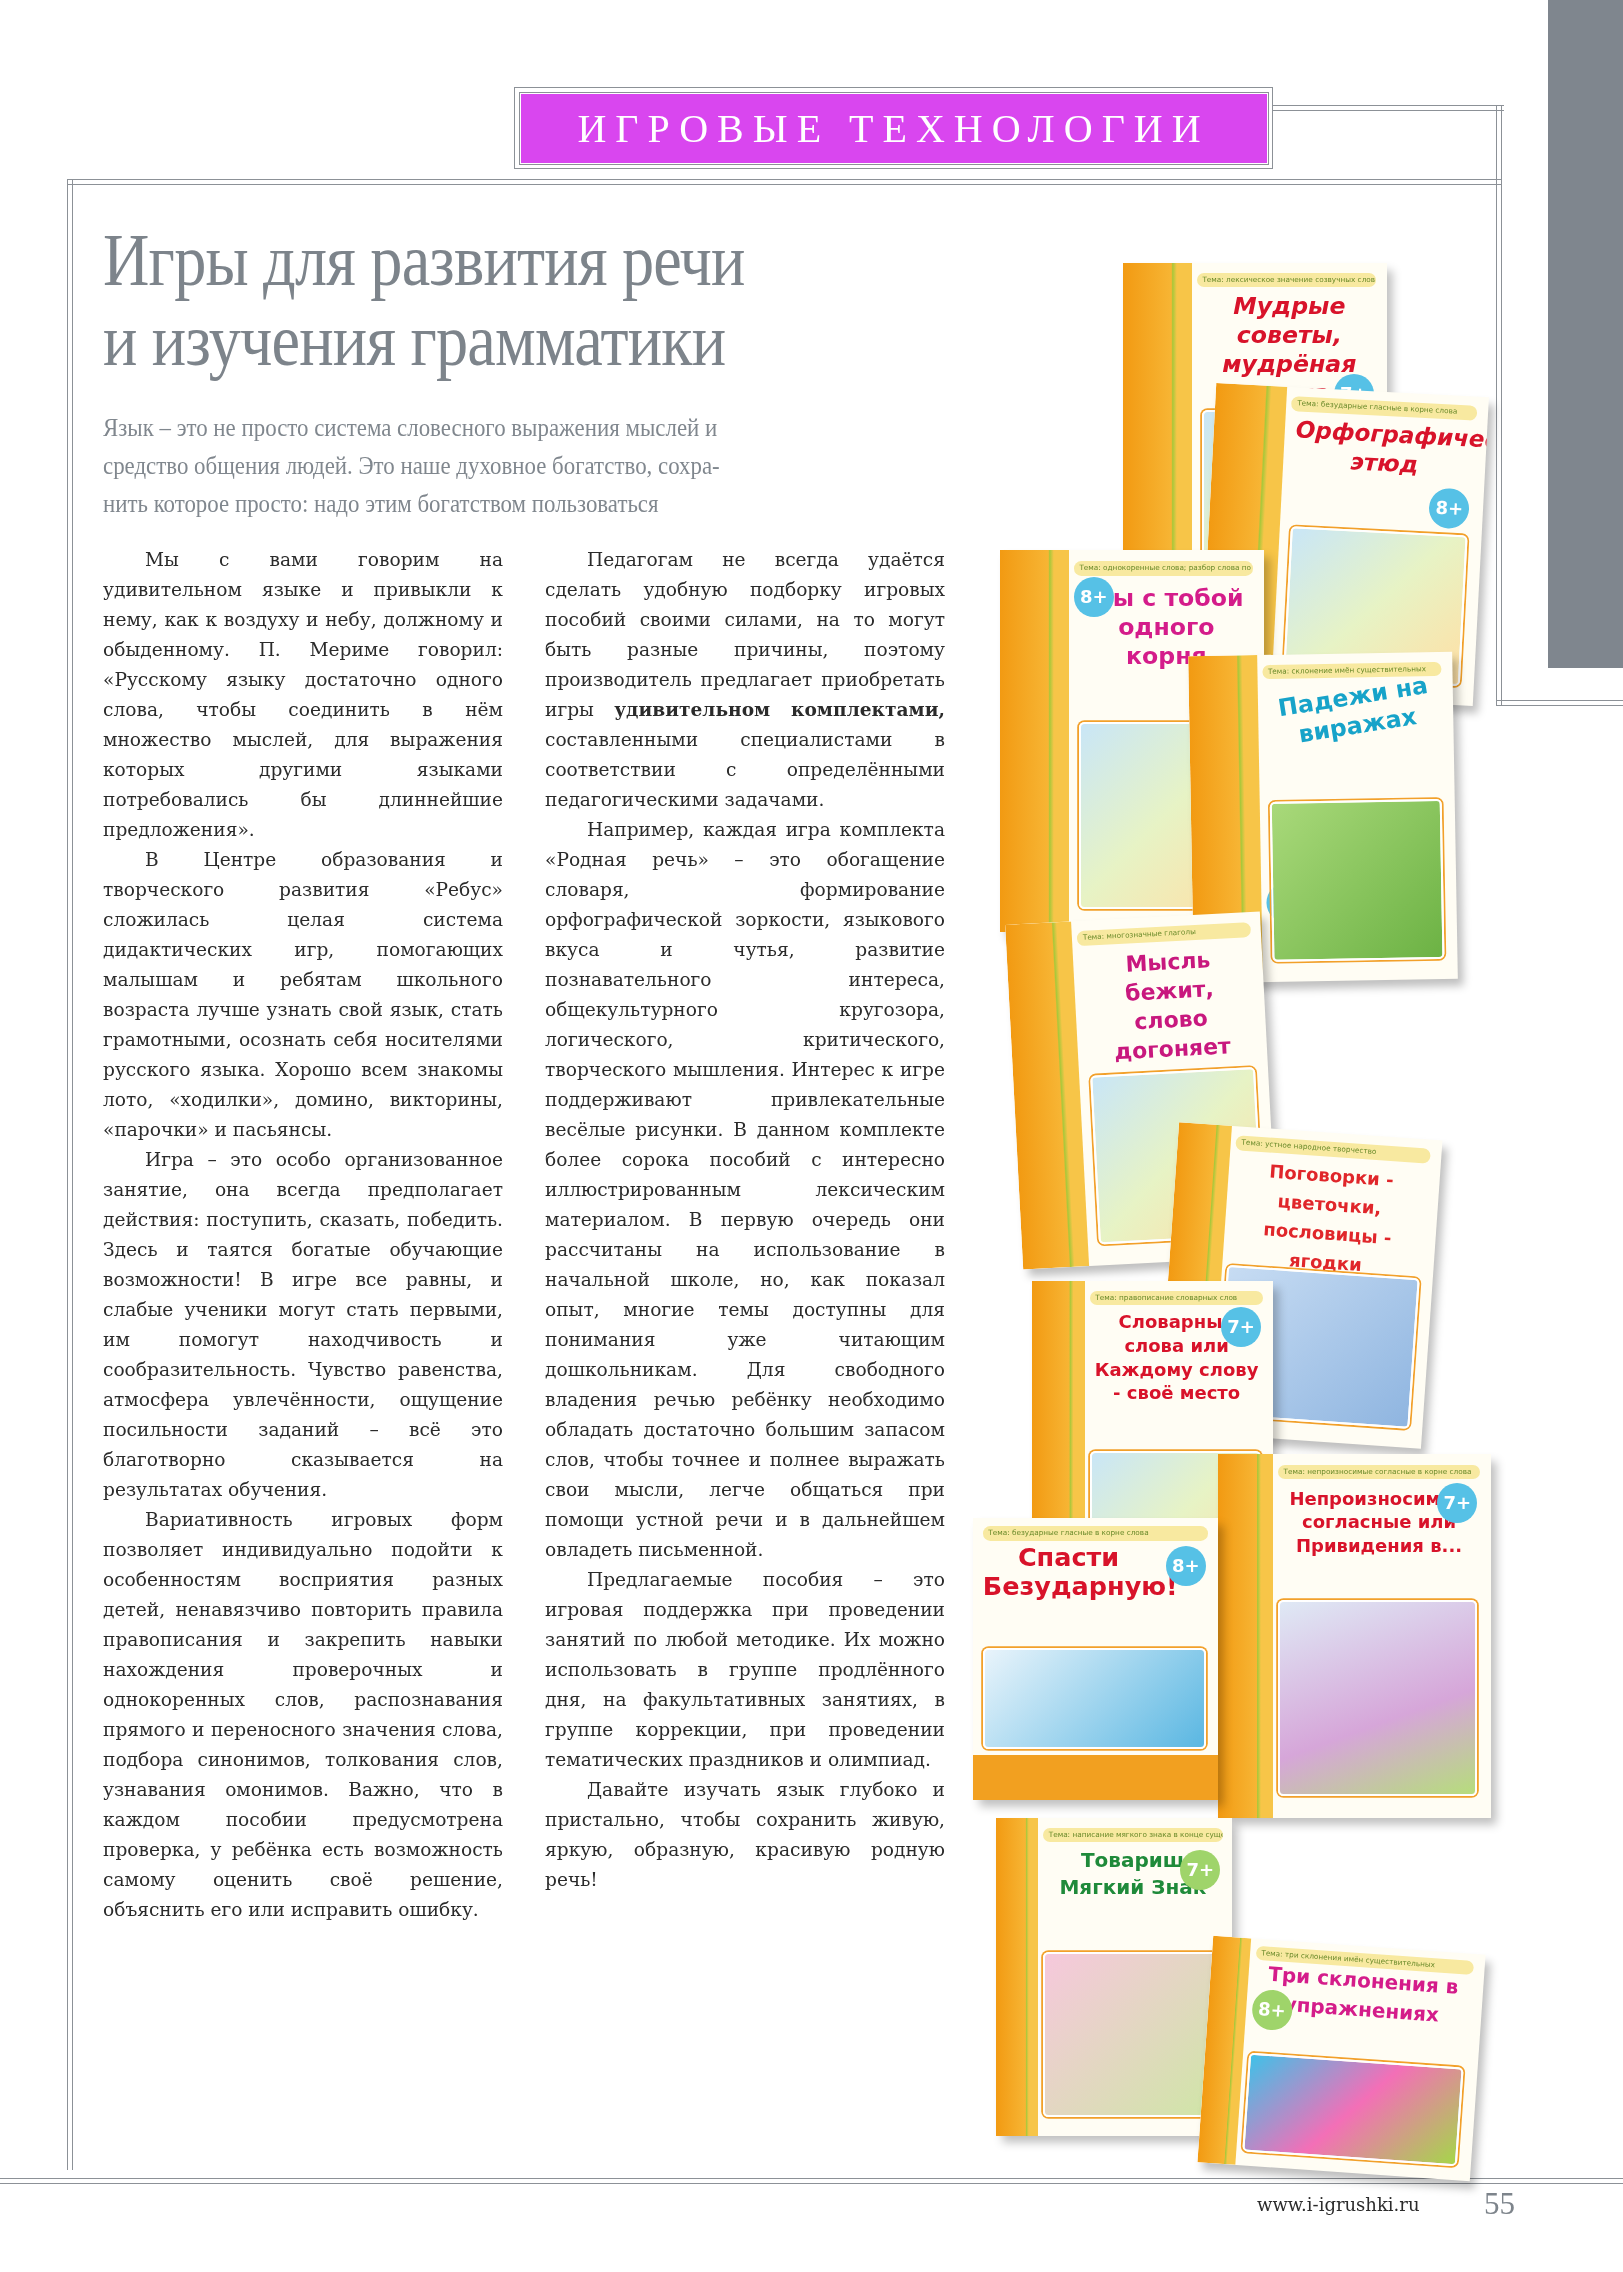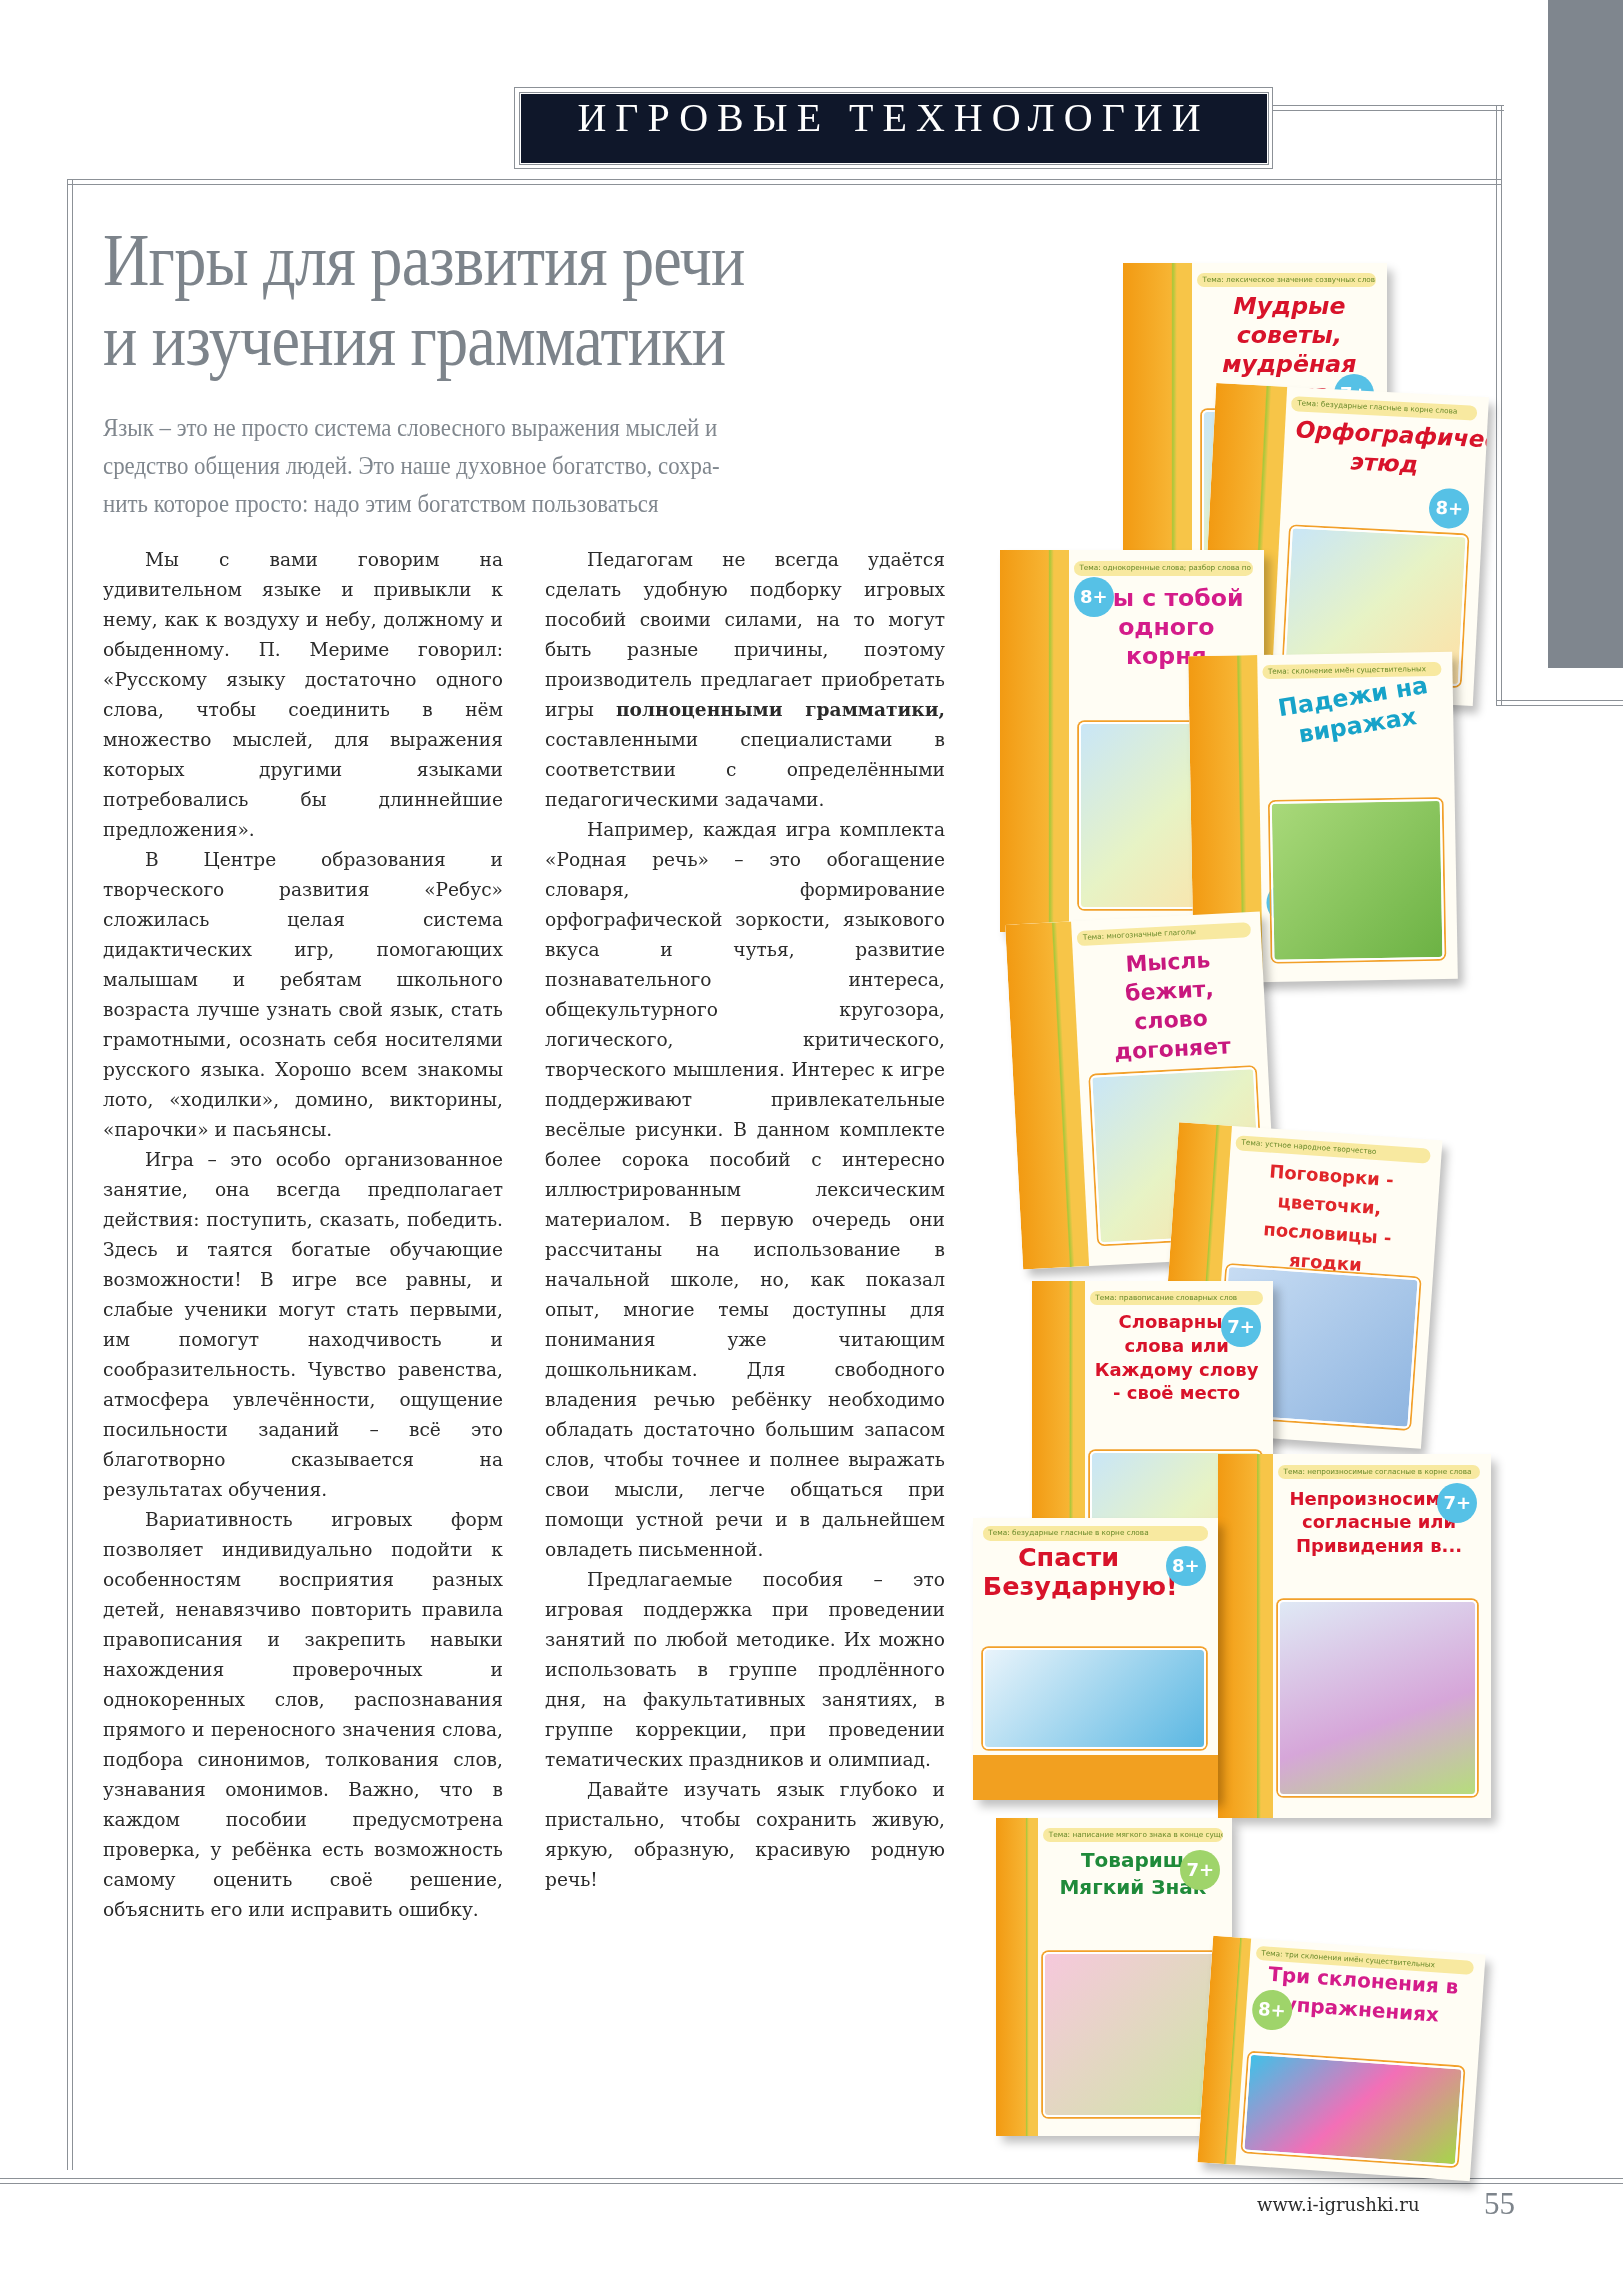--- a/index.html
+++ b/index.html
@@ -10,23 +10,23 @@
   .side-tab { position: absolute; left: 1548px; top: 0; width: 75px; height: 668px; background: #7f868e; }
 
   
   .hline { position: absolute; height: 1.8px; background: #8c9197; }
   .hline.double { height: 5.5px; background: transparent; border-top: 1.8px solid #8c9197; border-bottom: 1.8px solid #8c9197; box-sizing: border-box; }
   .vline.double { position: absolute; width: 5.5px; background: transparent; border-left: 1.8px solid #8c9197; border-right: 1.8px solid #8c9197; box-sizing: border-box; }
 
   
   .section-tab { position: absolute; left: 514px; top: 87px; width: 759px; height: 82px;
                  border: 1.8px solid #8c9197; box-sizing: border-box; padding: 4.5px; background: #fff; }
-  .section-tab-inner { width: 100%; height: 100%; background: #0f172a; border: 1.8px solid #fff; box-sizing: border-box;
+  .section-tab-inner { width: 100%; height: 100%; background: #d946ef; border: 1.8px solid #fff; box-sizing: border-box;
                        outline: 0.9px solid #8c9197;
-                       display: flex; justify-content: center; }
+                       display: flex; align-items: center; justify-content: center; }
   .section-tab-label { color: #ffffff; font-family: "Liberation Serif", serif; font-size: 40px; letter-spacing: 9px; font-weight: normal; }
 
   
   .title { position: absolute; left: 103px; top: 221px; width: 891px; margin: 0;
            font-family: "Liberation Serif", serif; font-weight: normal; color: #7d848b;
            font-size: 73px; line-height: 80px; letter-spacing: -0.9px; transform: scaleX(0.88); transform-origin: left top; white-space: nowrap; }
   .lead { position: absolute; left: 103px; top: 409px; width: 964px; margin: 0;
           font-family: "Liberation Serif", serif; color: #80878e; font-size: 26px; line-height: 38px;
           transform: scaleX(0.88); transform-origin: left top; }
   .lead span { display: block; white-space: nowrap; }
@@ -85,21 +85,21 @@
 </p>
 
 <div class="col col-1">
   <p>Мы с вами говорим на удивительном языке и привыкли к нему, как к воздуху и небу, должному и обыденному. П. Мериме говорил: «Русскому языку достаточно одного слова, чтобы соединить в нём множество мыслей, для выражения которых другими языками потребовались бы длиннейшие предложения».</p>
   <p>В Центре образования и творческого развития «Ребус» сложилась целая система дидактических игр, помогающих малышам и ребятам школьного возраста лучше узнать свой язык, стать грамотными, осознать себя носителями русского языка. Хорошо всем знакомы лото, «ходилки», домино, викторины, «парочки» и пасьянсы.</p>
   <p>Игра – это особо организованное занятие, она всегда предполагает действия: поступить, сказать, победить. Здесь и таятся богатые обучающие возможности! В игре все равны, и слабые ученики могут стать первыми, им помогут находчивость и сообразительность. Чувство равенства, атмосфера увлечённости, ощущение посильности заданий – всё это благотворно сказывается на результатах обучения.</p>
   <p>Вариативность игровых форм позволяет индивидуально подойти к особенностям восприятия разных детей, ненавязчиво повторить правила правописания и закрепить навыки нахождения проверочных и однокоренных слов, распознавания прямого и переносного значения слова, подбора синонимов, толкования слов, узнавания омонимов. Важно, что в каждом пособии предусмотрена проверка, у ребёнка есть возможность самому оценить своё решение, объяснить его или исправить ошибку.</p>
 </div>
 
 <div class="col col-2">
-  <p><span>Педагогам не всегда удаётся сделать удобную подборку игровых пособий своими силами, на то могут быть разные причины, поэтому производитель предлагает приобретать игры </span><b>полноценными грамматики,</b><span> составленными специалистами в соответствии с определёнными педагогическими задачами.</span></p>
+  <p><span>Педагогам не всегда удаётся сделать удобную подборку игровых пособий своими силами, на то могут быть разные причины, поэтому производитель предлагает приобретать игры </span><b>удивительном комплектами,</b><span> составленными специалистами в соответствии с определёнными педагогическими задачами.</span></p>
   <p>Например, каждая игра комплекта «Родная речь» – это обогащение словаря, формирование орфографической зоркости, языкового вкуса и чутья, развитие познавательного интереса, общекультурного кругозора, логического, критического, творческого мышления. Интерес к игре поддерживают привлекательные весёлые рисунки. В данном комплекте более сорока пособий с интересно иллюстрированным лексическим материалом. В первую очередь они рассчитаны на использование в начальной школе, но, как показал опыт, многие темы доступны для понимания уже читающим дошкольникам. Для свободного владения речью ребёнку необходимо обладать достаточно большим запасом слов, чтобы точнее и полнее выражать свои мысли, легче общаться при помощи устной речи и в дальнейшем овладеть письменной.</p>
   <p>Предлагаемые пособия – это игровая поддержка при проведении занятий по любой методике. Их можно использовать в группе продлённого дня, на факультативных занятиях, в группе коррекции, при проведении тематических праздников и олимпиад.</p>
   <p>Давайте изучать язык глубоко и пристально, чтобы сохранить живую, яркую, образную, красивую родную речь!</p>
 </div>
 
 <div class="covers">
 
   <div class="cover" style="left:150px; top:18px; width:264px; height:327px;">
     <div class="stripe"></div>
     <div class="theme">Тема: лексическое значение созвучных слов</div>

